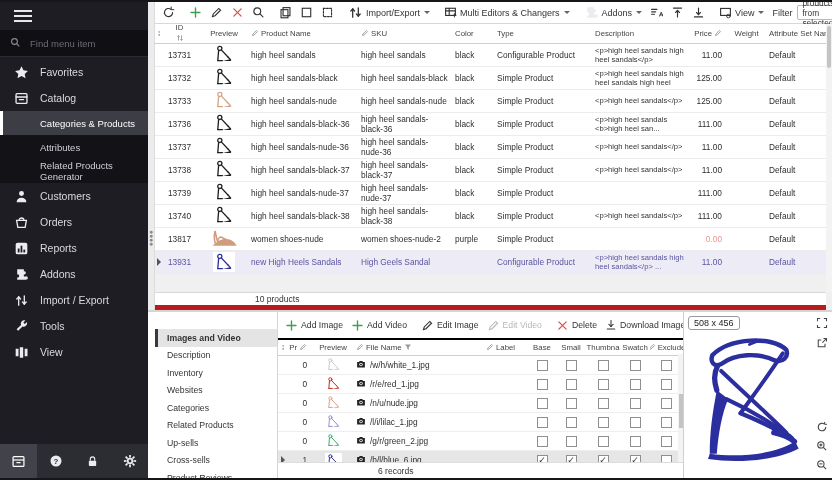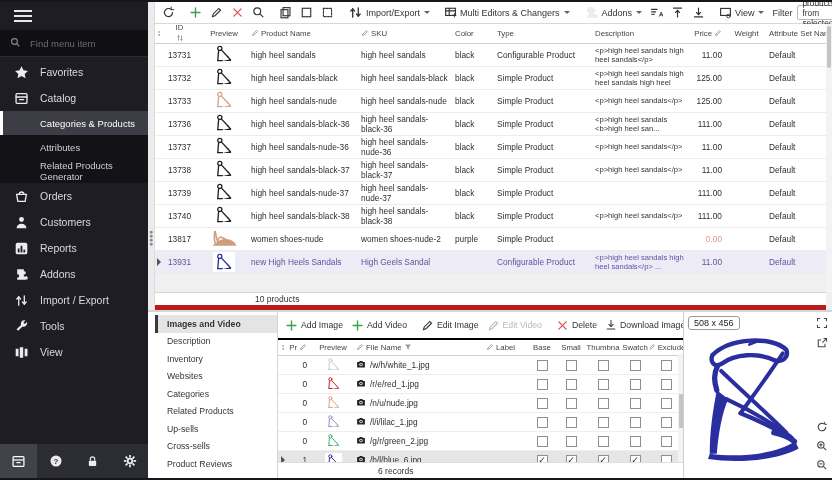--- a/index.html
+++ b/index.html
@@ -65,21 +65,21 @@
   .price-red { color:#ee9090 !important; }
   .prev-box { background:#fff; padding:0 1px; display:flex; }
   .pgrid-footer { position:absolute; left:7px; right:6px; top:290px; height:18px; background:#fff;
                   border-top:1px solid #d8d8d8; border-bottom:5px solid #b91c1c; display:flex; align-items:center;
                   padding-left:100px; font-size:8.5px; color:#333; }
   .vscroll { position:absolute; right:0; top:22px; width:6px; height:268px; background:#f3f3f3; cursor:pointer; }
   .vscroll .vthumb { position:absolute; left:1px; right:1px; top:2px; height:42px; background:#c4c4c4; border-radius:2px; }
 
   
   .bottom { position:absolute; left:0; right:0; top:308px; bottom:0; background:#fff; border-top:2px solid #d5d5d5; }
-  .tabs { position:absolute; left:7px; top:0; bottom:0; width:123px; border-right:1px solid #d5d5d5; padding-top:3px; background:#fff; }
+  .tabs { position:absolute; left:7px; top:0; bottom:0; width:123px; border-right:1px solid #d5d5d5; padding-top:17px; background:#fff; }
   .tab { height:17.5px; display:flex; align-items:center; padding-left:12px; font-size:8.7px; color:#333; cursor:pointer; position:relative; }
   .tab.selected { background:#e4e4e4; font-weight:bold; }
   .tab.selected::before { content:""; position:absolute; left:0; top:0; bottom:0; width:3px; background:#3a3a3a; }
   .bmain { position:absolute; left:130px; width:405px; top:0; bottom:0; }
   .btoolbar { height:28px; display:flex; align-items:center; padding:0 4px; gap:2px; border-bottom:2px solid #000000; }
   .btoolbar .tbtn { font-size:8.7px; }
   .tbtn.disabled { color:#b9b9b9; cursor:default; }
   .green { color:#3da14b; }
 
   .igrid-head { display:flex; height:16px; border-bottom:1px solid #cfcfcf; align-items:center; }
@@ -151,35 +151,35 @@
               <path d="M5.8 9.2h4.4"></path>
             </svg>
           </span>
           <span>Catalog</span>
         </div>
         <div class="sub selected">Categories &amp; Products</div>
         <div class="sub">Attributes</div>
         <div class="sub">Related Products Generator</div>
         <div class="mi">
           <span class="ic">
+            <svg width="15" height="15" viewBox="0 0 16 16">
+              <circle cx="8" cy="4.8" r="2.6" fill="#ececf0"></circle>
+              <path d="M2.8 14c0-3.1 2.3-4.8 5.2-4.8s5.2 1.7 5.2 4.8z" fill="#ececf0"></path>
+            </svg>
+          </span>
+          <span>Customers</span>
+        </div>
+        <div class="mi">
+          <span class="ic">
             <svg width="15" height="15" viewBox="0 0 16 16" fill="none" stroke="currentColor" stroke-width="1.4" stroke-linecap="round">
               <path d="M2.8 5.8h10.4l-1.3 7.4H4.1z"></path>
               <path d="M5.4 5.8a2.6 2.6 0 0 1 5.2 0"></path>
             </svg>
           </span>
           <span>Orders</span>
-        </div>
-        <div class="mi">
-          <span class="ic">
-            <svg width="15" height="15" viewBox="0 0 16 16">
-              <circle cx="8" cy="4.8" r="2.6" fill="#ececf0"></circle>
-              <path d="M2.8 14c0-3.1 2.3-4.8 5.2-4.8s5.2 1.7 5.2 4.8z" fill="#ececf0"></path>
-            </svg>
-          </span>
-          <span>Customers</span>
         </div>
         <div class="mi">
           <span class="ic">
             <svg width="15" height="15" viewBox="0 0 16 16">
               <rect x="1.8" y="1.8" width="12.4" height="12.4" rx="2" fill="#ececf0"></rect>
               <rect x="4" y="8" width="1.9" height="4.2" fill="#1d1d23"></rect>
               <rect x="7" y="5" width="1.9" height="7.2" fill="#1d1d23"></rect>
               <rect x="10" y="9.2" width="1.9" height="3" fill="#1d1d23"></rect>
             </svg>
           </span>

